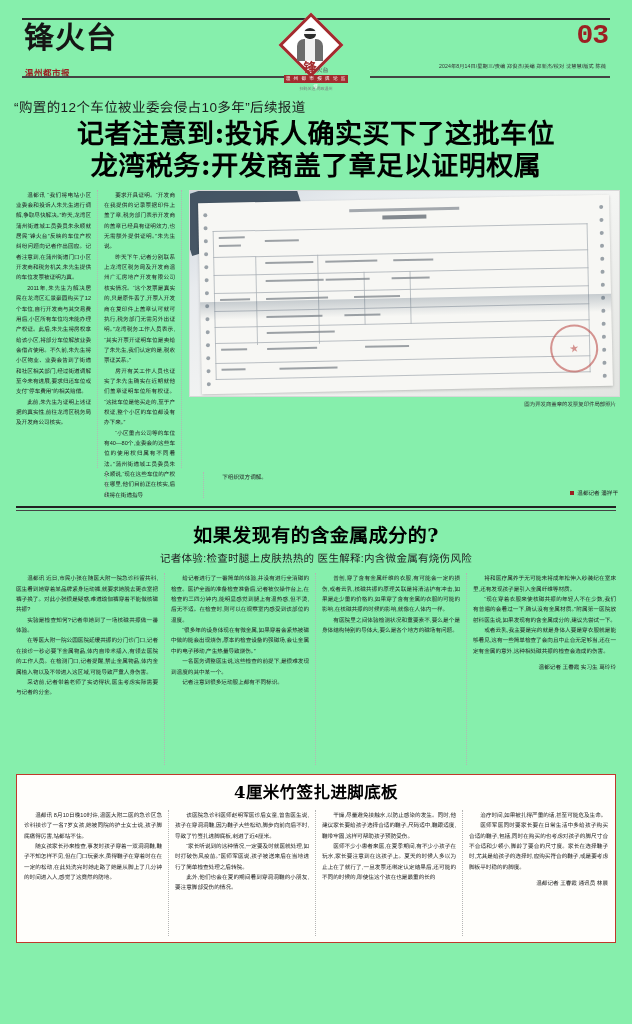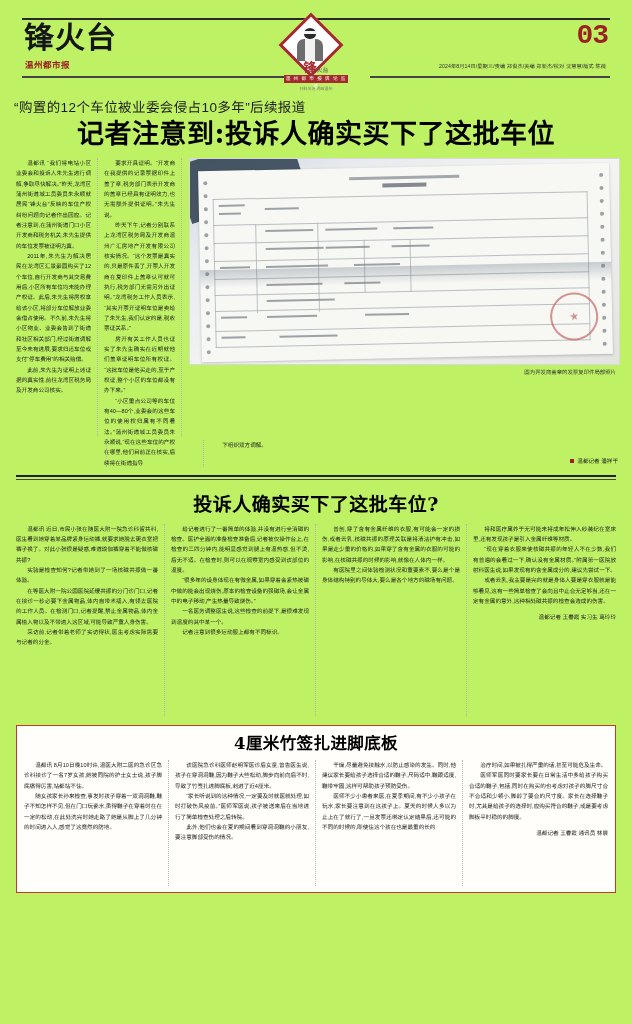--- a/index.html
+++ b/index.html
@@ -10,37 +10,37 @@
     font-family:"Liberation Serif","DejaVu Serif",serif;
     color:#111;
     overflow:hidden;
     position:relative;
   }
   .page{
     width:632px;height:1024px;
     box-sizing:border-box;
     padding:0 14px;
     position:relative;
-    background:#bef264;
+    background:#86efac;
   }
 
   
   .masthead{position:relative;height:92px;}
   .mh-rule-top{
     position:absolute;left:8px;right:8px;top:18px;
     height:2px;background:#2a2a2a;
   }
   .mh-title{
     position:absolute;left:10px;top:22px;
     font-size:30px;font-weight:700;letter-spacing:1px;
     font-family:"DejaVu Serif","Liberation Serif",serif;
     color:#151515;line-height:1.05;
   }
   .mh-sub{
-    position:absolute;left:11px;top:58px;
+    position:absolute;left:11px;top:66px;
     font-size:8.5px;font-weight:700;color:#9c1f22;letter-spacing:.5px;
     font-family:Liberation Serif, serif;
   }
   .mh-rule-left{
     position:absolute;left:8px;top:76px;width:262px;height:1.5px;background:#444;
   }
   .mh-rule-right{
     position:absolute;right:8px;top:76px;width:240px;height:1.5px;background:#444;
   }
   .mh-pageno{
@@ -268,20 +268,21 @@
         <span>锋</span><small>火台</small>
       </div>
       <div class="logo-band">温 州 都 市 报 舆 论 监 督</div>
       <div class="logo-foot">扫码关注  问政温州</div>
     </div>
   </div>
 
   <div class="art">
     <div class="kicker">“购置的12个车位被业委会侵占10多年”后续报道</div>
     <div class="hl-main">记者注意到:投诉人确实买下了这批车位</div>
+    <div class="hl-main">龙湾税务:开发商盖了章足以证明权属</div>
 
     <div class="a1-body">
       <div class="col a1-c1 c-div">
         <p>温都讯 “我们将电站小区业委会和投诉人朱先生进行调解,争取尽快解决。”昨天,龙湾区蒲州街道城工员委员朱永顺就居民“锋火台”反映的车位产权纠纷问题向记者作出回应。记者注意到,在蒲州街道门口小区开发商和税务机关,朱先生提供的车位发票被证明为真。</p>
         <p>2011年,朱先生为解决居民在龙湾区汇景豪园购买了12个车位,自行开发商与其交易费用后,小区所有车位均未能办理产权证。此后,朱先生将房权拿给该小区,将部分车位解放业委会借占使用。不久前,朱先生将小区物业、业委会告到了街道和社区相关部门,经过街道调解至今未有进展,要求归还车位或支付“停车费用”的相关赔偿。</p>
         <p>此前,朱先生为证明上述证据的真实性,前往龙湾区税务局及开发商公司核实。</p>
       </div>
       <div class="col a1-c2 c-div">
         <p>要求开具证明。“开发商在我提供的记录票据印件上盖了章,税务部门表示开发商的盖章已经具有证明效力,也无需额外提供证明。”朱先生说。</p>
         <p>昨天下午,记者分别联系上龙湾区税务局及开发商温州广汇房地产开发有限公司核实情况。“这个发票是真实的,只是原件丢了,开票人开发商在复印件上盖章认可就可执行,税务部门无需另外出证明。”龙湾税务工作人员表示,“其实开票开证明车位是卖给了朱先生,我们认定的是,税收票证关系。”</p>
@@ -383,21 +384,22 @@
           <span class="bsq"></span><span>温都记者 潘祥干</span>
         </div>
       </div>
     </div>
 
     <div class="sep-heavy"></div>
     <div class="sep-thin"></div>
   </div>
 
   <div class="art a2-head">
-    <div class="hl2">投诉人确实买下了这批车位?</div>
+    <div class="hl2">如果发现有的含金属成分的?</div>
+    <div class="hl2sub">记者体验:检查时腿上皮肤热热的  医生解释:内含微金属有烧伤风险</div>
 
     <div class="cols4">
       <div class="col c-div">
         <p>温都讯 近日,市民小张在随医大附一院急诊科留共科,医生看到她穿着某品牌紧身运动裤,就要求她脱去更衣室把裤子换了。对此小张很是疑惑,难道瑜伽裤穿着不能做核磁共振?</p>
         <p>实验是检查知何?记者带她到了一场核磁共振做一番体验。</p>
         <p>在等医大附一院公园医院延缓共振的分门诊门口,记者在接诊一秒必要下金属物品,体内自带术插入,有领去医院的工作人员。在检测门口,记者提醒,禁止金属物品,体内金属植入物以及不带进入这区域,可能导致严重人身伤害。</p>
         <p>采访前,记者带着老师了实访得状,医生考虑实际需要与记者的分金。</p>
       </div>
       <div class="col c-div">
         <p>给记者进行了一番简单的体验,并没有进行全消磁的检查。医护全面的准备检查准备后,记者被仅操作台上,在检查的三四分钟内,能明显感觉到腿上有温热感,但不烫,后无不适。在检查时,则可以在观察室内感受到该部位的温度。</p>

